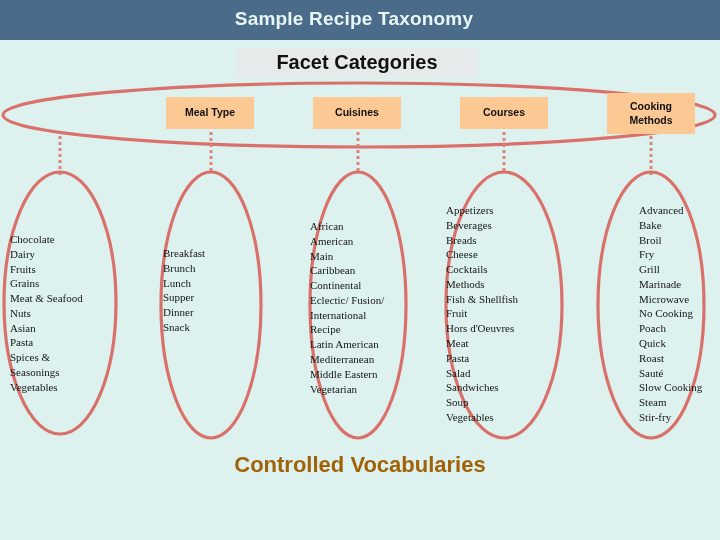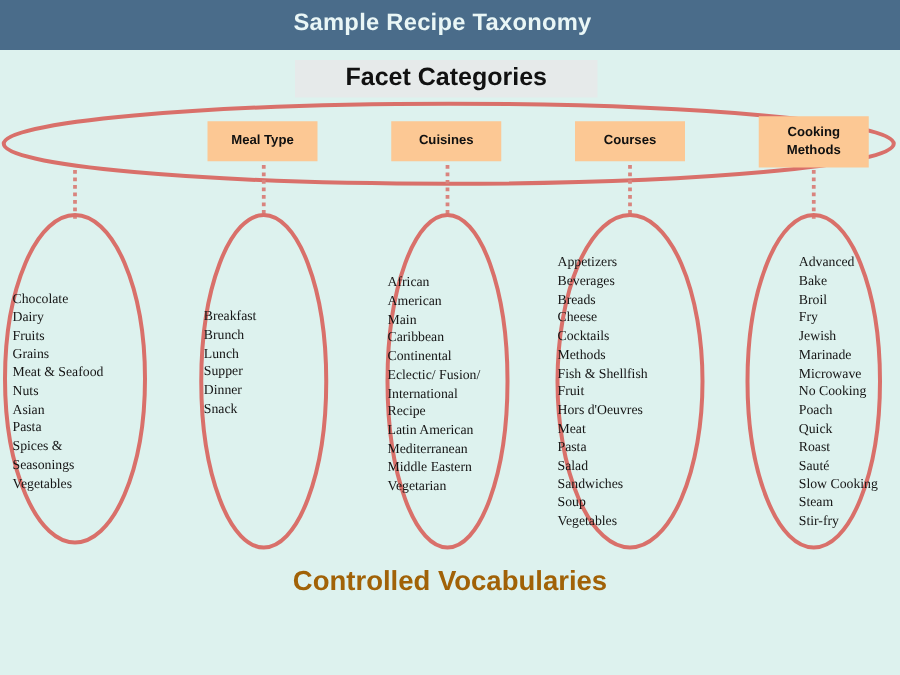--- a/index.html
+++ b/index.html
@@ -211,21 +211,21 @@
       <span class="vocab-term">Sandwiches</span>
       <span class="vocab-term">Soup</span>
       <span class="vocab-term">Vegetables</span>
     </div>
 
   <div class="vocab-list" style="left:639px; top:203px;">
       <span class="vocab-term">Advanced</span>
       <span class="vocab-term">Bake</span>
       <span class="vocab-term">Broil</span>
       <span class="vocab-term">Fry</span>
-      <span class="vocab-term">Jewish</span>
+      <span class="vocab-term">Grill</span>
       <span class="vocab-term">Marinade</span>
       <span class="vocab-term">Microwave</span>
       <span class="vocab-term">No Cooking</span>
       <span class="vocab-term">Poach</span>
       <span class="vocab-term">Quick</span>
       <span class="vocab-term">Roast</span>
       <span class="vocab-term">Sauté</span>
       <span class="vocab-term">Slow Cooking</span>
       <span class="vocab-term">Steam</span>
       <span class="vocab-term">Stir-fry</span>

